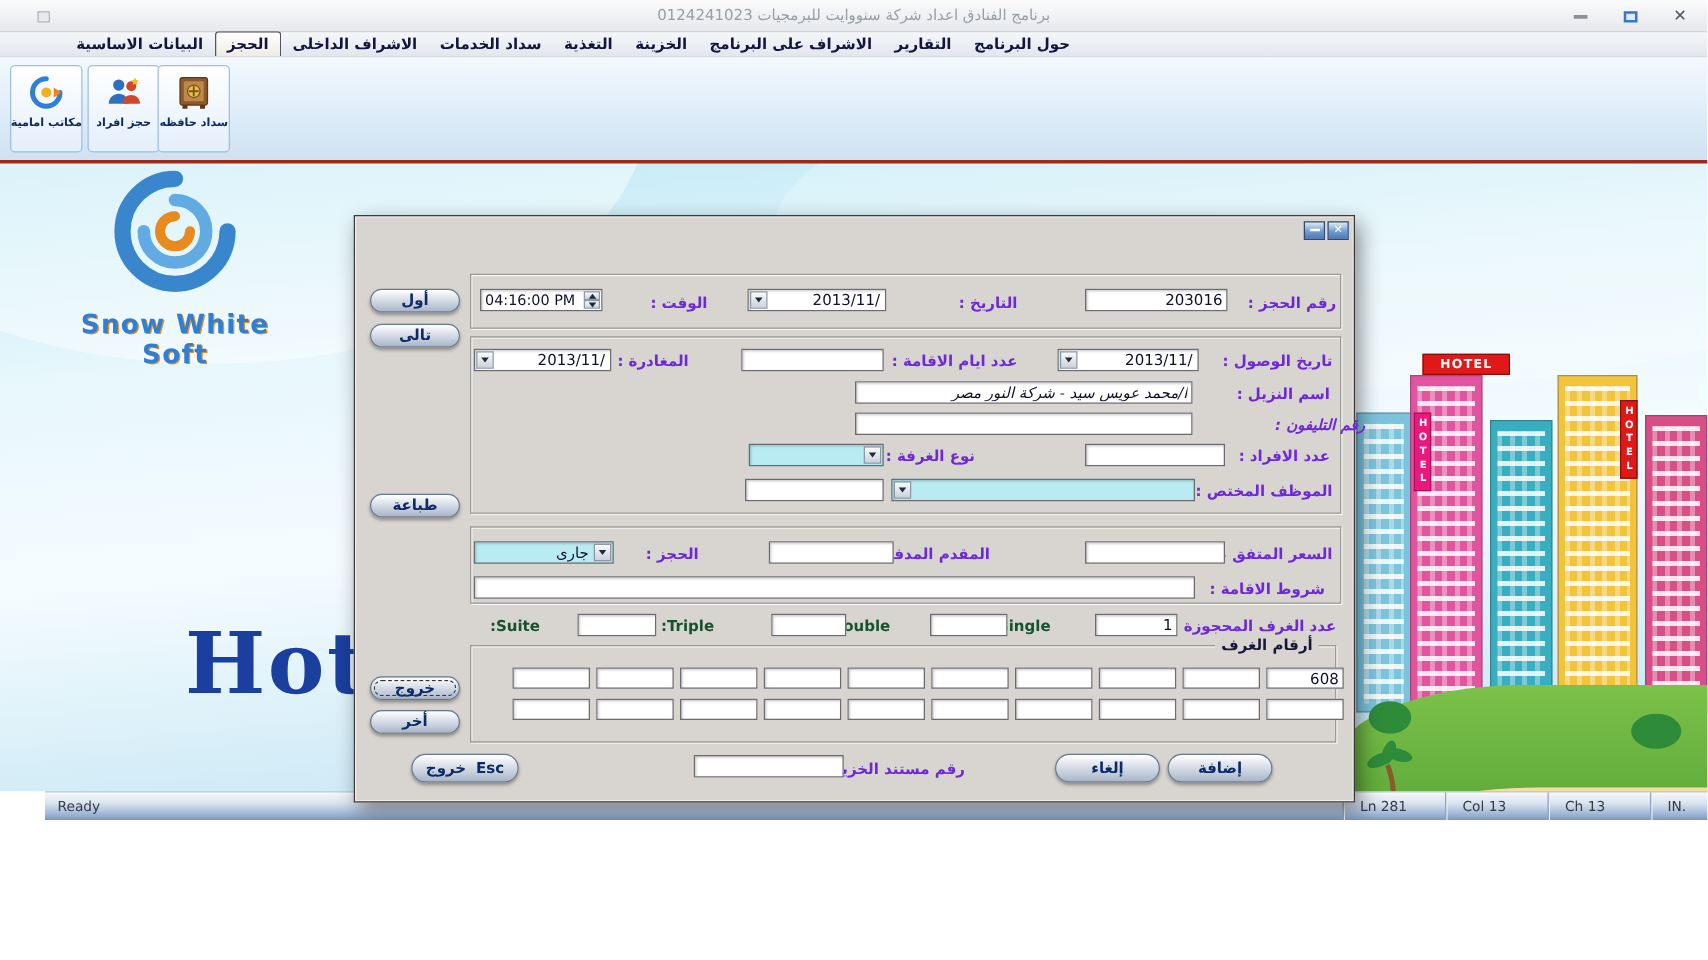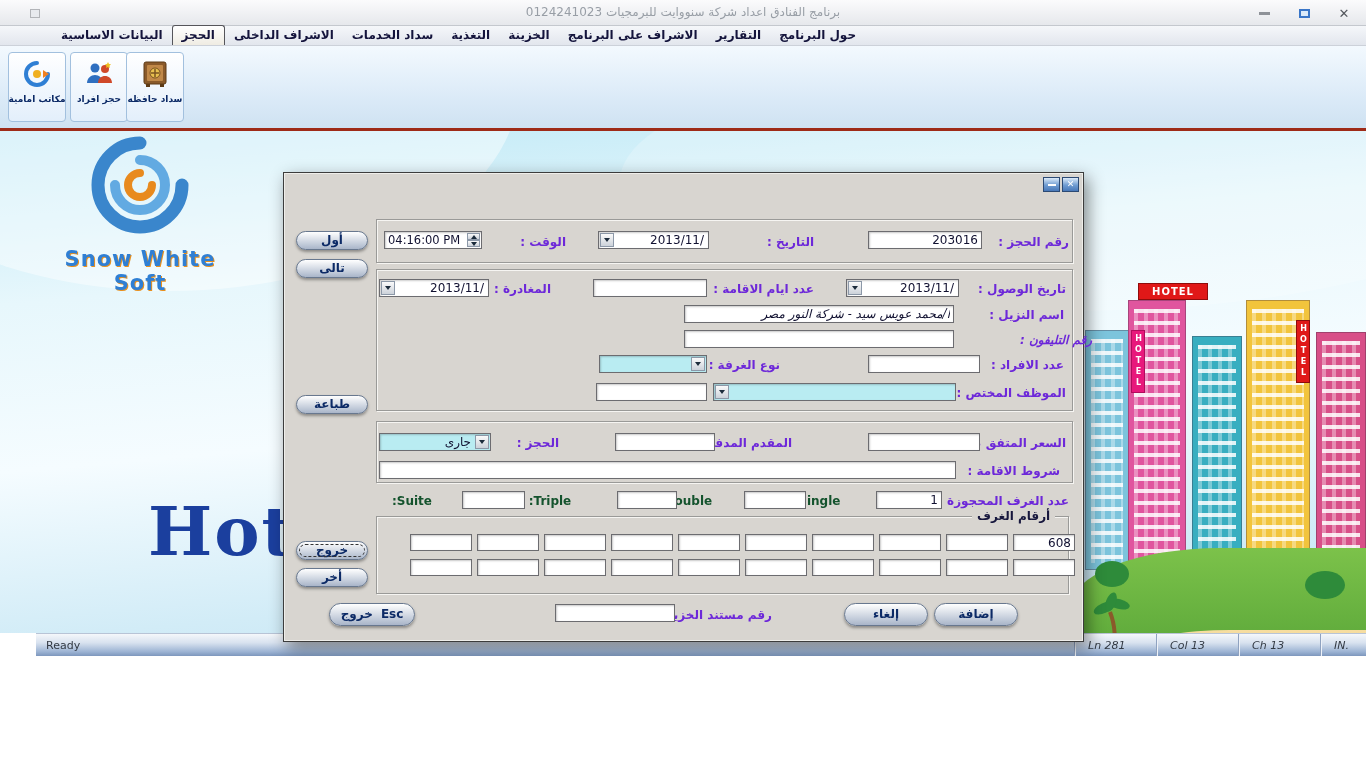--- a/index.html
+++ b/index.html
@@ -120,21 +120,21 @@
     text-align:center; line-height:17px; box-shadow:0 2px 3px rgba(0,0,0,.35); cursor:default; white-space:nowrap; }
   .oval.focused { outline:1px dashed #333; outline-offset:-4px; }
   .action { width:84px; height:23px; border-radius:12px; line-height:21px; }
   .exitbtn { direction:ltr; display:flex; align-items:center; justify-content:center; gap:8px; }
 
   
   .statusbar { position:absolute; bottom:0; left:0; right:0; height:23px;
     background:linear-gradient(#f5f8fb 0%,#d8e2ef 40%,#9db4d4 80%,#7d97bd 100%);
     border-top:1px solid #b8c4d6; display:flex; align-items:center; font-size:11px; color:#333a44;margin-left:36px; }
   .ready { padding-left:10px; }
-  .panels { margin-left:auto; display:flex; height:100%; align-items:flex-end;font-style:italic; }
+  .panels { margin-left:auto; display:flex; height:100%; align-items:flex-end; }
   .panel { border-left:1px solid #8fa2c0; box-shadow:inset 1px 0 0 #eef2f8; height:100%;
     display:flex; align-items:center; padding-left:13px; }
   .p80 { width:82px; } .p46 { width:46px; }
 </style>
 </head>
 <body>
 
 <div id="app">
 
   <div class="titlebar">

